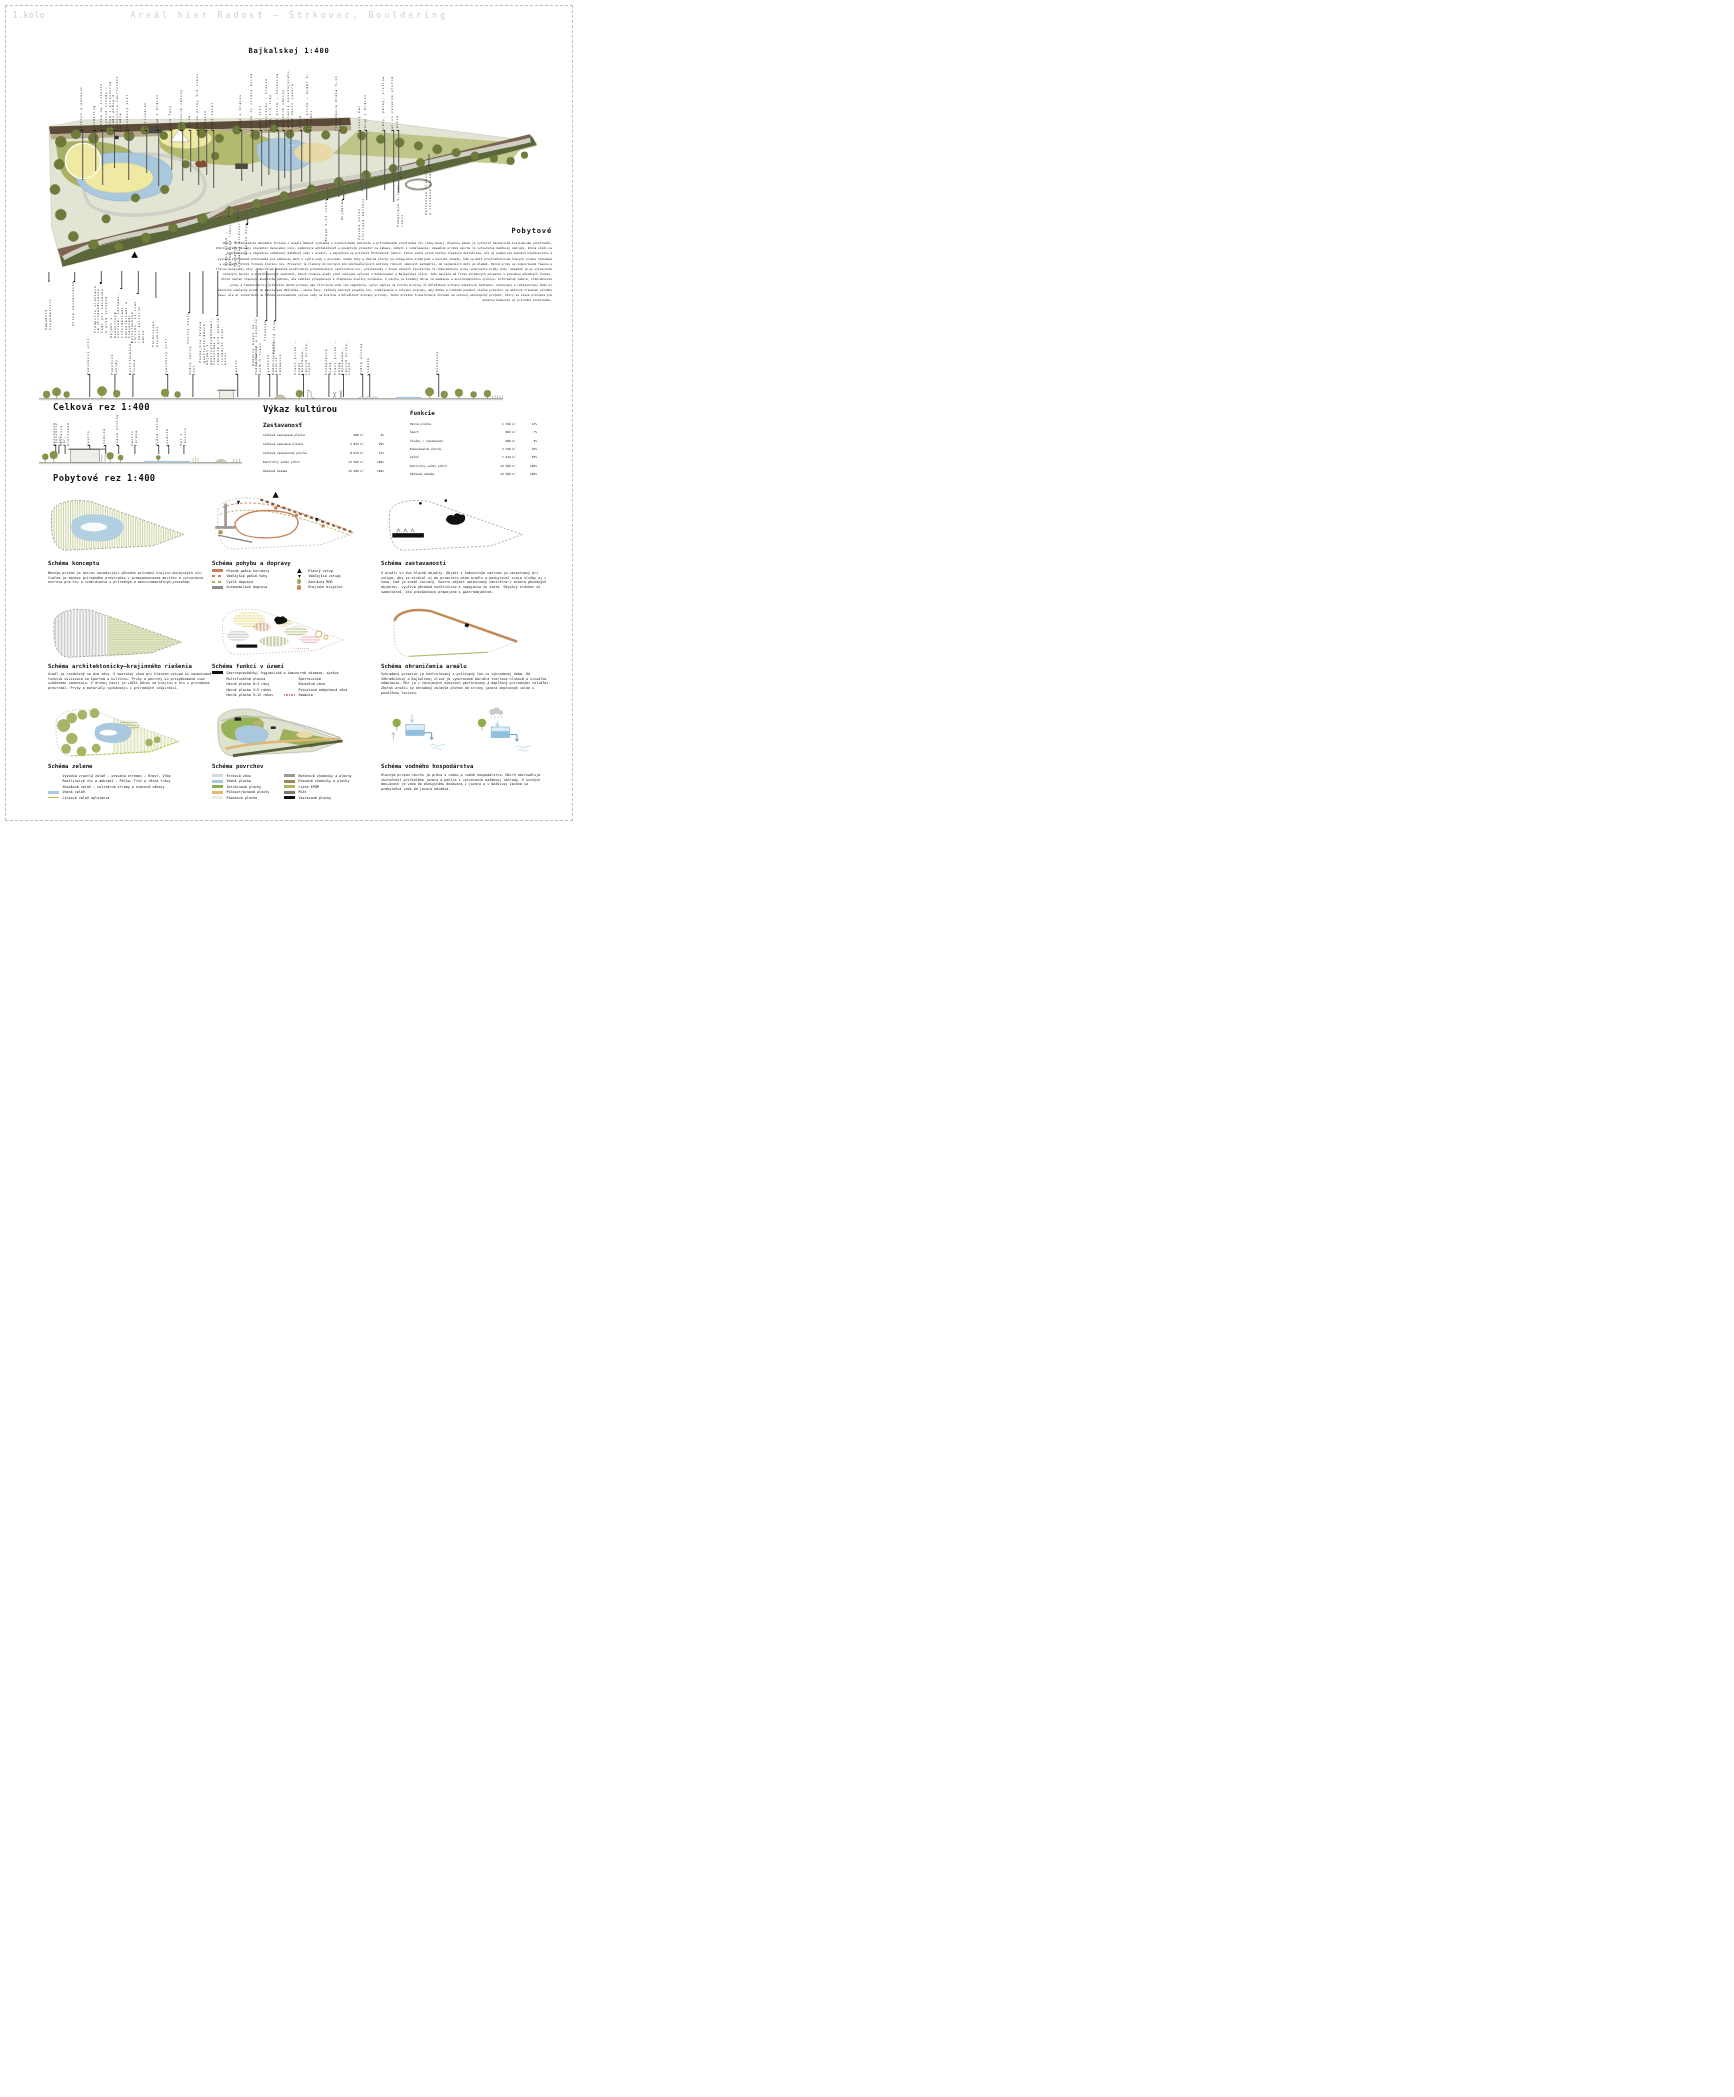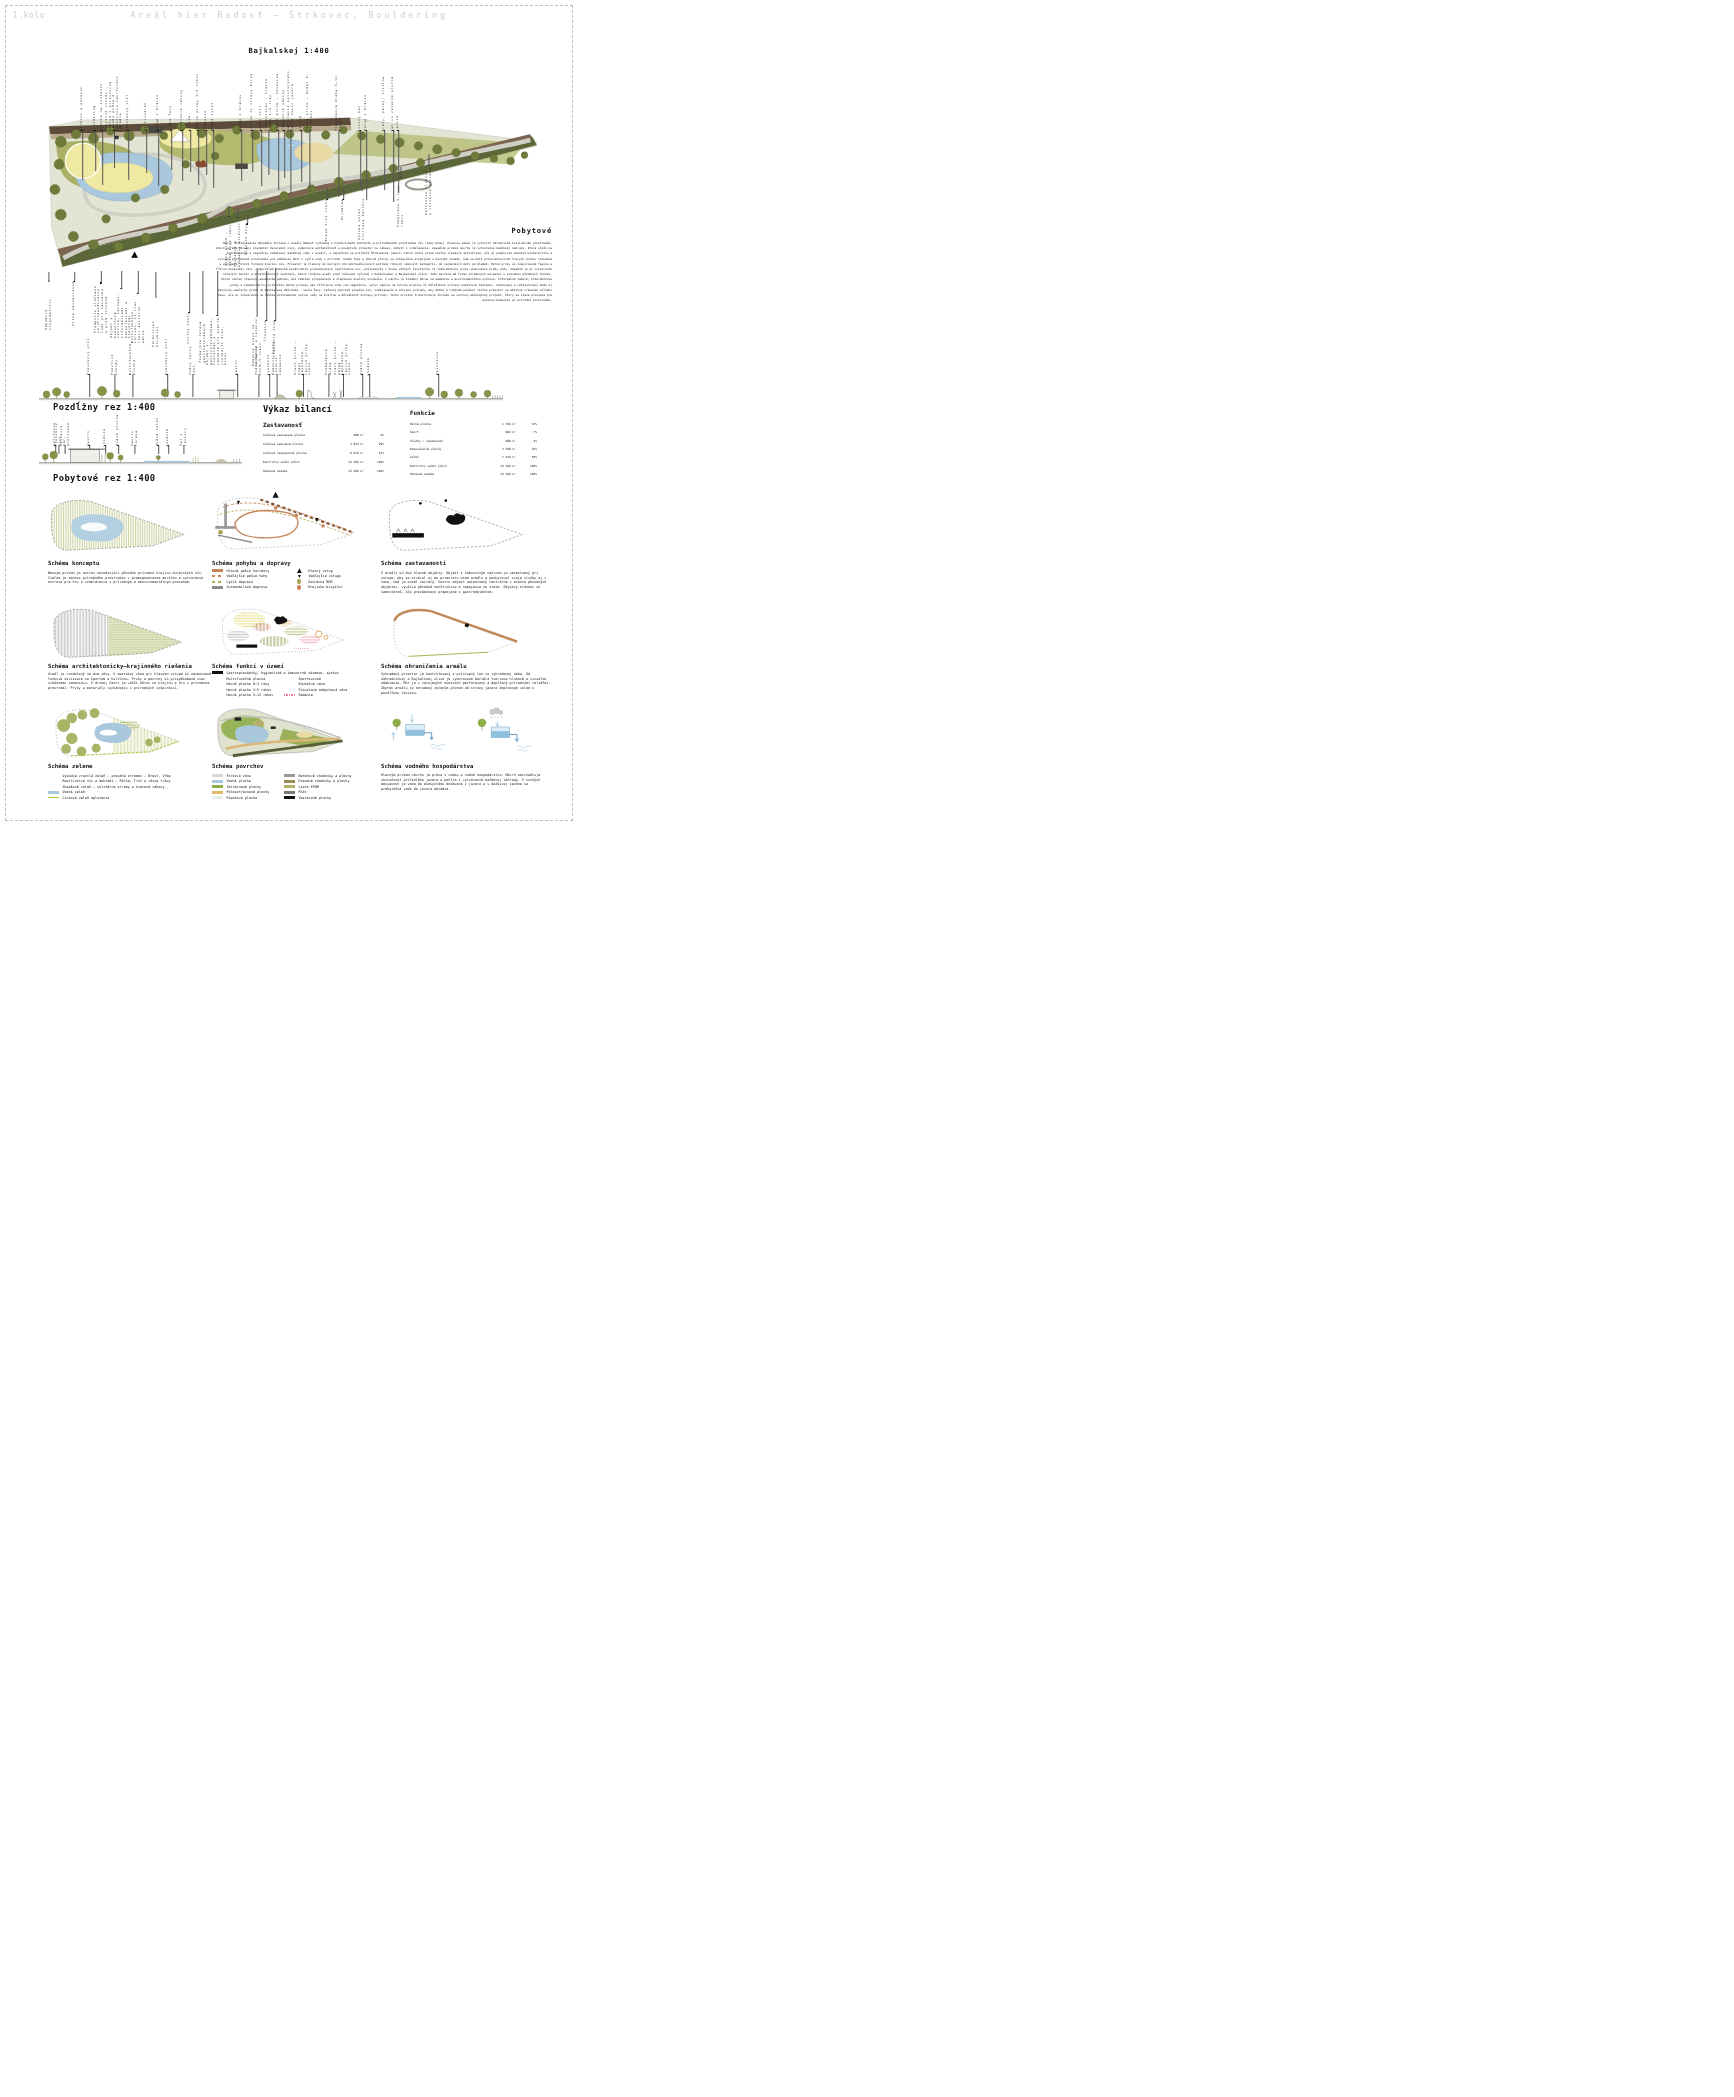--- a/index.html
+++ b/index.html
@@ -576,21 +576,21 @@
       <rect x="430" y="36" width="34" height="20"></rect>
       <line x1="424" y1="36" x2="470" y2="36" stroke-width="2"></line>
     </g>
   <path d="M560,56 q14,-18 28,0 Z" fill="#c9c2a8" stroke="#8a8a80"></path>
   <path d="M640,36 q10,2 8,10 q-2,8 8,10 M640,36 V56" stroke="#444" fill="none"></path>
   <path d="M700,40 l8,16 M708,40 l-8,16 M716,36 l6,20 M722,36 l-6,20" stroke="#444"></path>
   <path d="M760,56 q8,-8 16,0 q8,-8 16,0 q8,-8 16,0" stroke="#777" fill="none"></path>
   <rect x="850" y="52" width="60" height="4" fill="#a9c7dd"></rect>
   <path d="M1080,48 V56 M1086,48 V56 M1092,48 V56 M1098,48 V56 M1104,48 V56" stroke="#666"></path>
 </svg>
-<div class="sec-heading" style="left:53px;top:402px">Pozdĺžny rez 1:400</div>
+<div class="sec-heading" style="left:53px;top:402px">Celková rez 1:400</div>
 
 <div class="labels-layer cross-labels">
 
     <div class="axo-label" style="left: 55px;">
       <div class="vwrap">
         <div class="vtext">Oplotenie</div>
       </div>
       <div class="leader"></div>
     </div>
 
@@ -674,21 +674,21 @@
     </g>
   <path d="M150,36 V56 M158,36 V56" stroke="#666"></path>
   <rect x="250" y="52" width="110" height="4" fill="#a9c7dd"></rect>
   <path d="M368,44 v12 M374,40 v16 M380,44 v12" stroke="#8a9448"></path>
   <path d="M420,56 q15,-16 30,0 Z" fill="#cfc9ae" stroke="#999"></path>
   <path d="M465,48 V56 M472,48 V56 M479,48 V56" stroke="#666"></path>
 </svg>
 <div class="sec-heading" style="left:53px;top:473px">Pobytové rez 1:400</div>
 
 <div class="balance" style="left:263px;top:404px">
-  <div class="bal-h1">Výkaz bilancí</div>
+  <div class="bal-h1">Výkaz kultúrou</div>
   <div class="bal-h2">Zastavanosť</div>
   <div>
 
       <div class="bal-row">
         <span class="c1">Celková zastavaná plocha</span>
         <span class="c2">488 m²</span>
         <span class="c3">4%</span>
       </div>
 
       <div class="bal-row">

